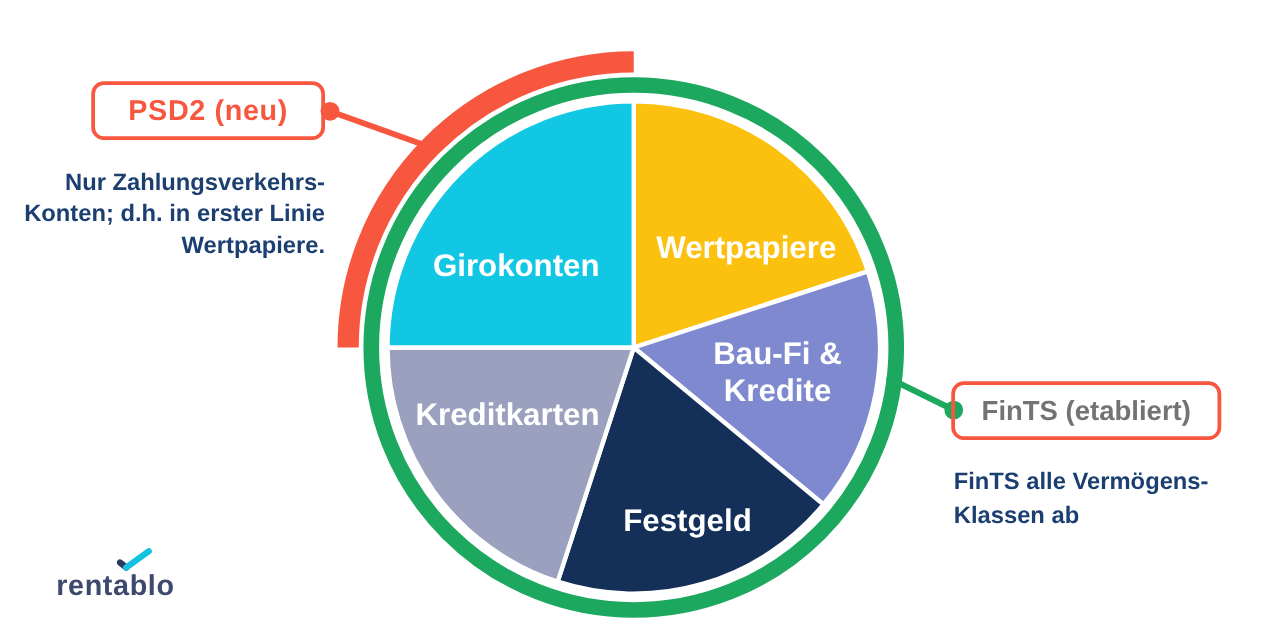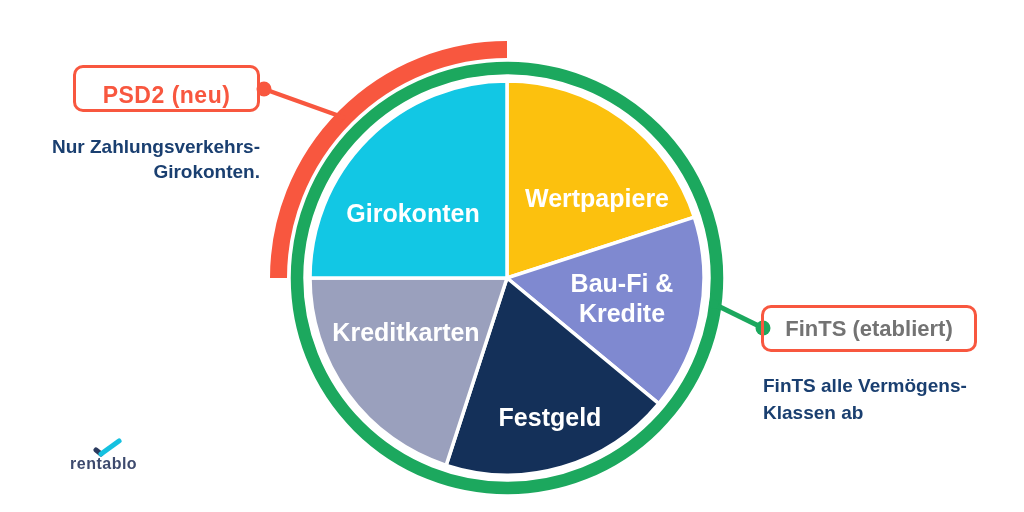--- a/index.html
+++ b/index.html
@@ -24,21 +24,21 @@
     background: transparent;
   }
   .psd2-box { left: 73px; top: 65px; width: 187px; height: 47px; font-size: 23px; color: #f8573f; letter-spacing: 0.5px; }
   .fints-box { left: 761px; top: 305px; width: 216px; height: 47px; font-size: 22px; color: #13b269; }
   .desc { position: absolute; font-weight: 700; color: #1a3f70; font-size: 19px; line-height: 25px; }
   .psd2-desc { left: 0; top: 134px; width: 260px; text-align: right; }
   .fints-desc { left: 763px; top: 372px; text-align: left; line-height: 27px; }
   .logo { position: absolute; left: 45px; top: 438px; width: 110px; height: 45px; }
   .logo-text {
     position: absolute; left: 0; top: 17px;
-    font-size: 16px; font-weight: 700; color: #3d4a6e; letter-spacing: 0.5px; margin-left: 25px;
+    font-size: 23px; font-weight: 700; color: #3d4a6e; letter-spacing: 0.5px;
   }
   .logo-check { position: absolute; left: 48px; top: 0; }
   .pie-label { font-weight: 700; fill: #ffffff; font-size: 25px; font-family: "Liberation Sans", sans-serif; }
 </style>
 </head>
 <body>
 
 <div class="stage">
 
   <svg class="chart" width="1024" height="512" viewBox="0 0 1024 512" id="chart-svg">
@@ -56,27 +56,28 @@
       <path d="M 507 278 L 446.1236521081353 465.35813371014524 A 197 197 0 0 1 310 278.00000000000006 Z" fill="#9aa0bd" stroke="#ffffff" stroke-width="3.5" stroke-linejoin="round"></path>
       <path d="M 507 278 L 310 278.00000000000006 A 197 197 0 0 1 506.99999999999994 81 Z" fill="#12c7e4" stroke="#ffffff" stroke-width="3.5" stroke-linejoin="round"></path>
       <text x="597" y="198" text-anchor="middle" dominant-baseline="central" class="pie-label" fill="#ffffff">Wertpapiere</text>
       <text x="622" y="283" text-anchor="middle" dominant-baseline="central" class="pie-label" fill="#ffffff">Bau-Fi &amp;</text>
       <text x="622" y="313" text-anchor="middle" dominant-baseline="central" class="pie-label" fill="#ffffff">Kredite</text>
       <text x="550" y="417" text-anchor="middle" dominant-baseline="central" class="pie-label" fill="#ffffff">Festgeld</text>
       <text x="406" y="332" text-anchor="middle" dominant-baseline="central" class="pie-label" fill="#ffffff">Kreditkarten</text>
       <text x="413" y="213" text-anchor="middle" dominant-baseline="central" class="pie-label" fill="#ffffff">Girokonten</text>
     </svg>
 
-  <div class="callout-box psd2-box" style="border-color: rgb(248, 87, 63); align-items: flex-end;">
+  <div class="callout-box psd2-box" style="border-color: rgb(248, 87, 63);">
     <span style="color: rgb(248, 87, 63);">PSD2 (neu)</span>
   </div>
 
   <div class="desc psd2-desc" style="color: rgb(26, 63, 112);">
     <div>Nur Zahlungsverkehrs-</div>
-    <div>Girokonten.</div>
+    <div>Konten; d.h. in erster Linie</div>
+    <div>Wertpapiere.</div>
   </div>
 
   <div class="callout-box fints-box" style="border-color: rgb(248, 87, 63);">
     <span style="color: #737373;">FinTS (etabliert)</span>
   </div>
 
   <div class="desc fints-desc" style="color: rgb(26, 63, 112);">
     <div>FinTS alle Vermögens-</div>
     <div>Klassen ab</div>
   </div>

